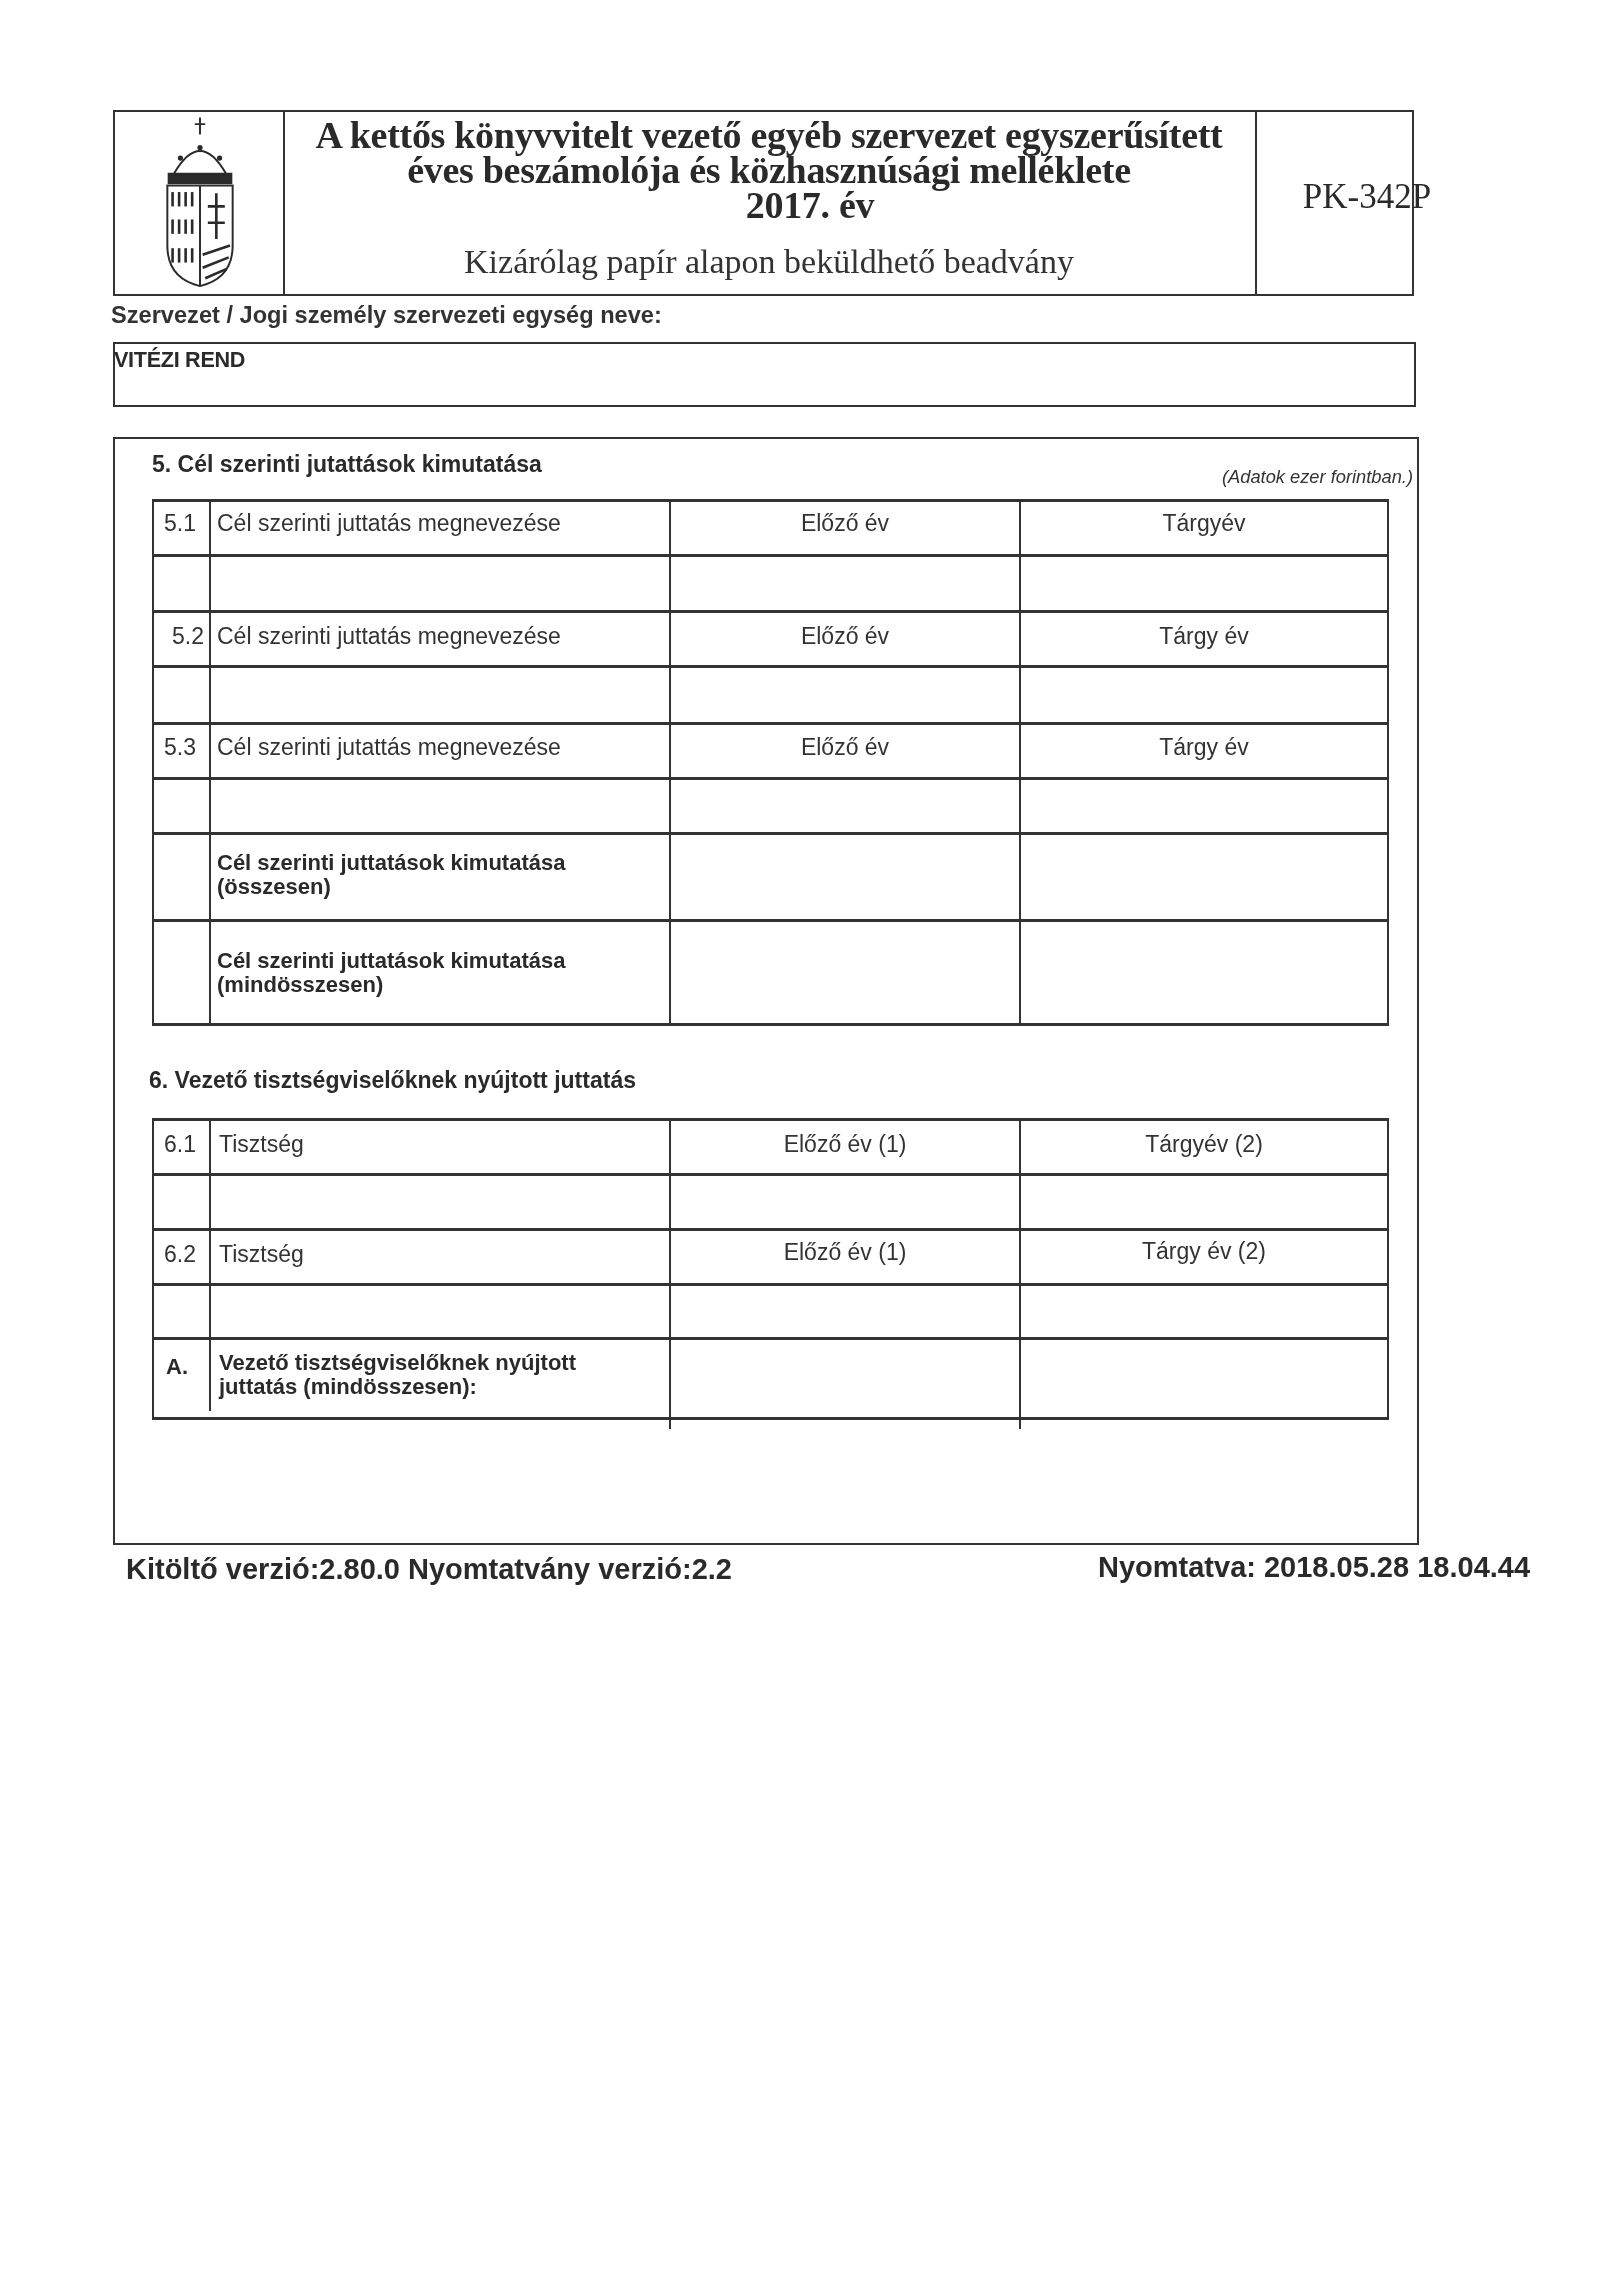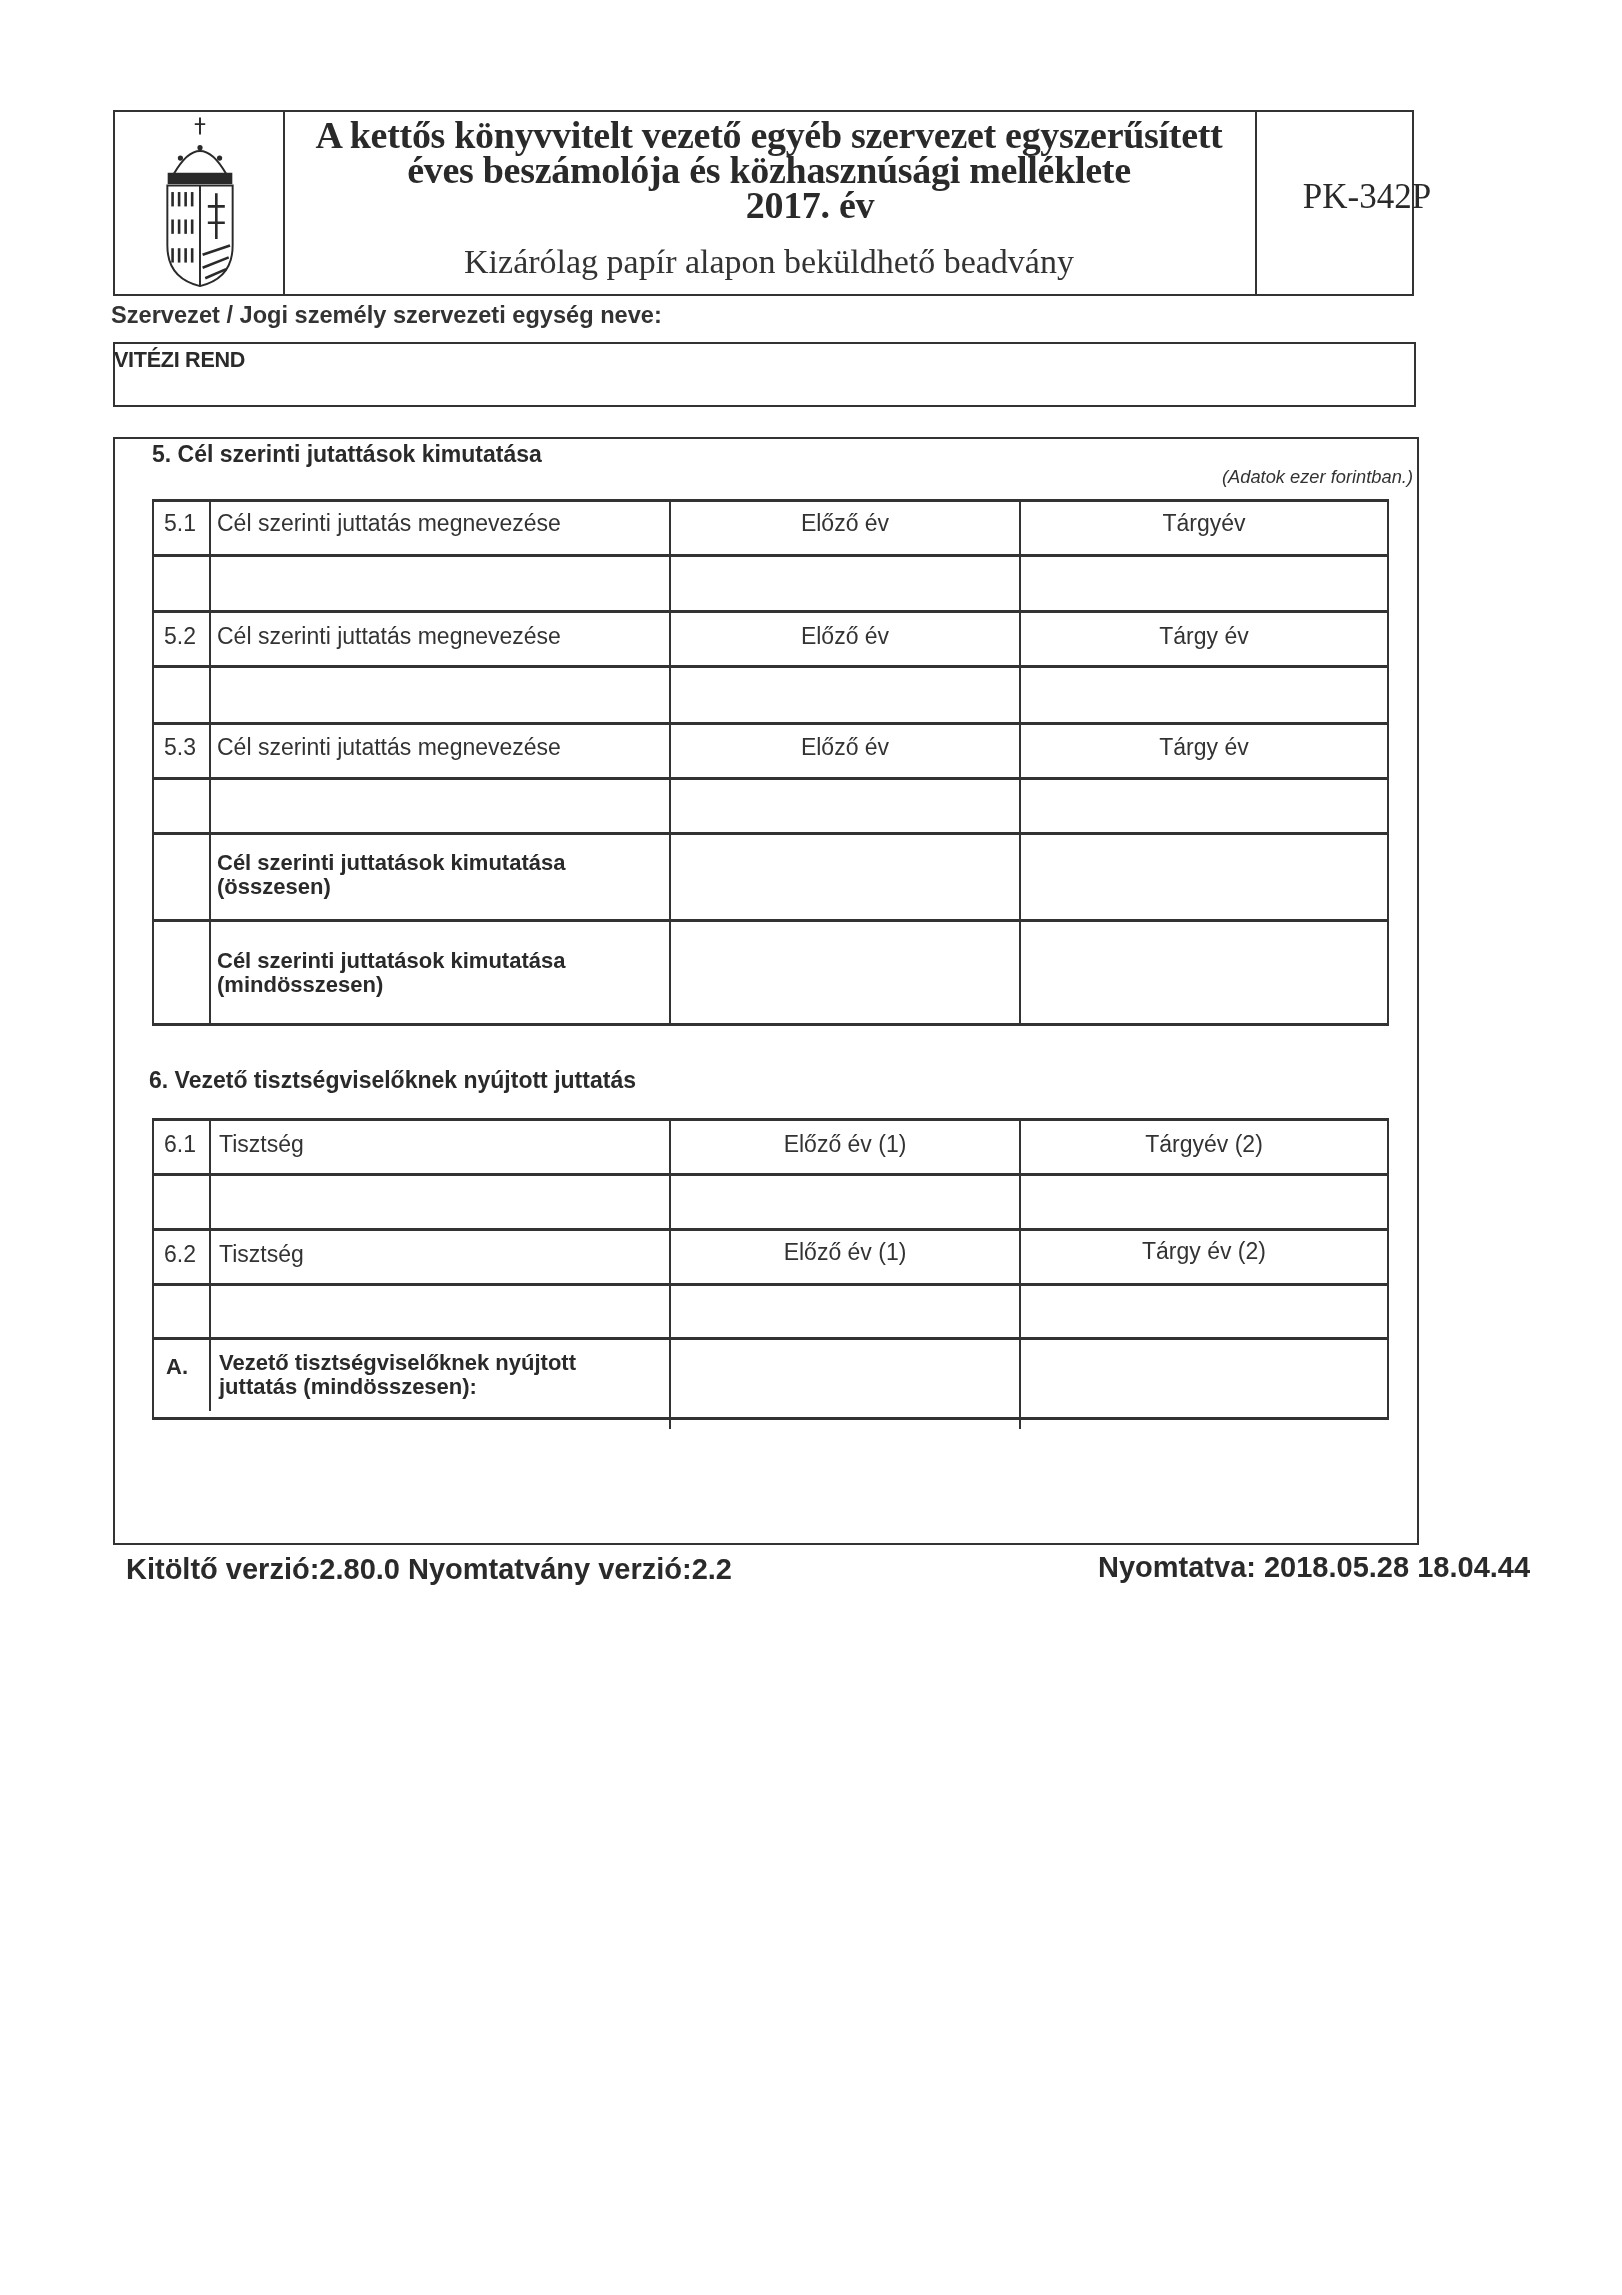--- a/index.html
+++ b/index.html
@@ -67,21 +67,21 @@
 <div class="title" style="top:188px;margin-left:41px;">2017. év</div>
 <div class="subtitle">Kizárólag papír alapon beküldhető beadvány</div>
 <div class="code">PK-342P</div>
 
 <div class="org-label">Szervezet / Jogi személy szervezeti egység neve:</div>
 <div class="org-box"></div>
 <div class="org-value">VITÉZI REND</div>
 
 <div class="section-box"></div>
 
-<div class="sec-title" style="left:152px; top:441px;">5. Cél szerinti jutattások kimutatása</div>
+<div class="sec-title" style="left:152px; top:451px;">5. Cél szerinti jutattások kimutatása</div>
 <div class="unit-note">(Adatok ezer forintban.)</div>
 
 <div class="line" style="left:152px; top:499px; width:1237px; height:2.6px;"></div>
 <div class="line" style="left:152px; top:554px; width:1237px; height:2.6px;"></div>
 <div class="line" style="left:152px; top:610px; width:1237px; height:2.6px;"></div>
 <div class="line" style="left:152px; top:665px; width:1237px; height:2.6px;"></div>
 <div class="line" style="left:152px; top:722px; width:1237px; height:2.6px;"></div>
 <div class="line" style="left:152px; top:777px; width:1237px; height:2.6px;"></div>
 <div class="line" style="left:152px; top:832px; width:1237px; height:2.6px;"></div>
 <div class="line" style="left:152px; top:919px; width:1237px; height:2.6px;"></div>
@@ -93,21 +93,21 @@
 <div class="line" style="left:1387px; top:499px; width:2px; height:527px;"></div>
 
 <div class="cell-text" style="left:164px; top:510px;">5.1</div>
 <div class="cell-text" style="left:217px; top:510px;">Cél szerinti juttatás megnevezése</div>
 <div class="cell-text center" style="left:671px; width:348px; top:510px;">Előző év</div>
 <div class="cell-text center" style="left:1021px; width:366px; top:510px;">Tárgyév</div>
 <div class="abs" style="left:211px; top:557px; width:457px; height:53px;"></div>
 <div class="abs" style="left:671px; top:557px; width:348px; height:53px;"></div>
 <div class="abs" style="left:1021px; top:557px; width:366px; height:53px;"></div>
 
-<div class="cell-text" style="left:164px; top:623px;">5.2</div>
+<div class="cell-text" style="left:172px; top:623px;">5.2</div>
 <div class="cell-text" style="left:217px; top:623px;">Cél szerinti juttatás megnevezése</div>
 <div class="cell-text center" style="left:671px; width:348px; top:623px;">Előző év</div>
 <div class="cell-text center" style="left:1021px; width:366px; top:623px;">Tárgy év</div>
 <div class="abs" style="left:211px; top:668px; width:457px; height:54px;"></div>
 <div class="abs" style="left:671px; top:668px; width:348px; height:54px;"></div>
 <div class="abs" style="left:1021px; top:668px; width:366px; height:54px;"></div>
 
 <div class="cell-text" style="left:164px; top:734px;">5.3</div>
 <div class="cell-text" style="left:217px; top:734px;">Cél szerinti jutattás megnevezése</div>
 <div class="cell-text center" style="left:671px; width:348px; top:734px;">Előző év</div>

